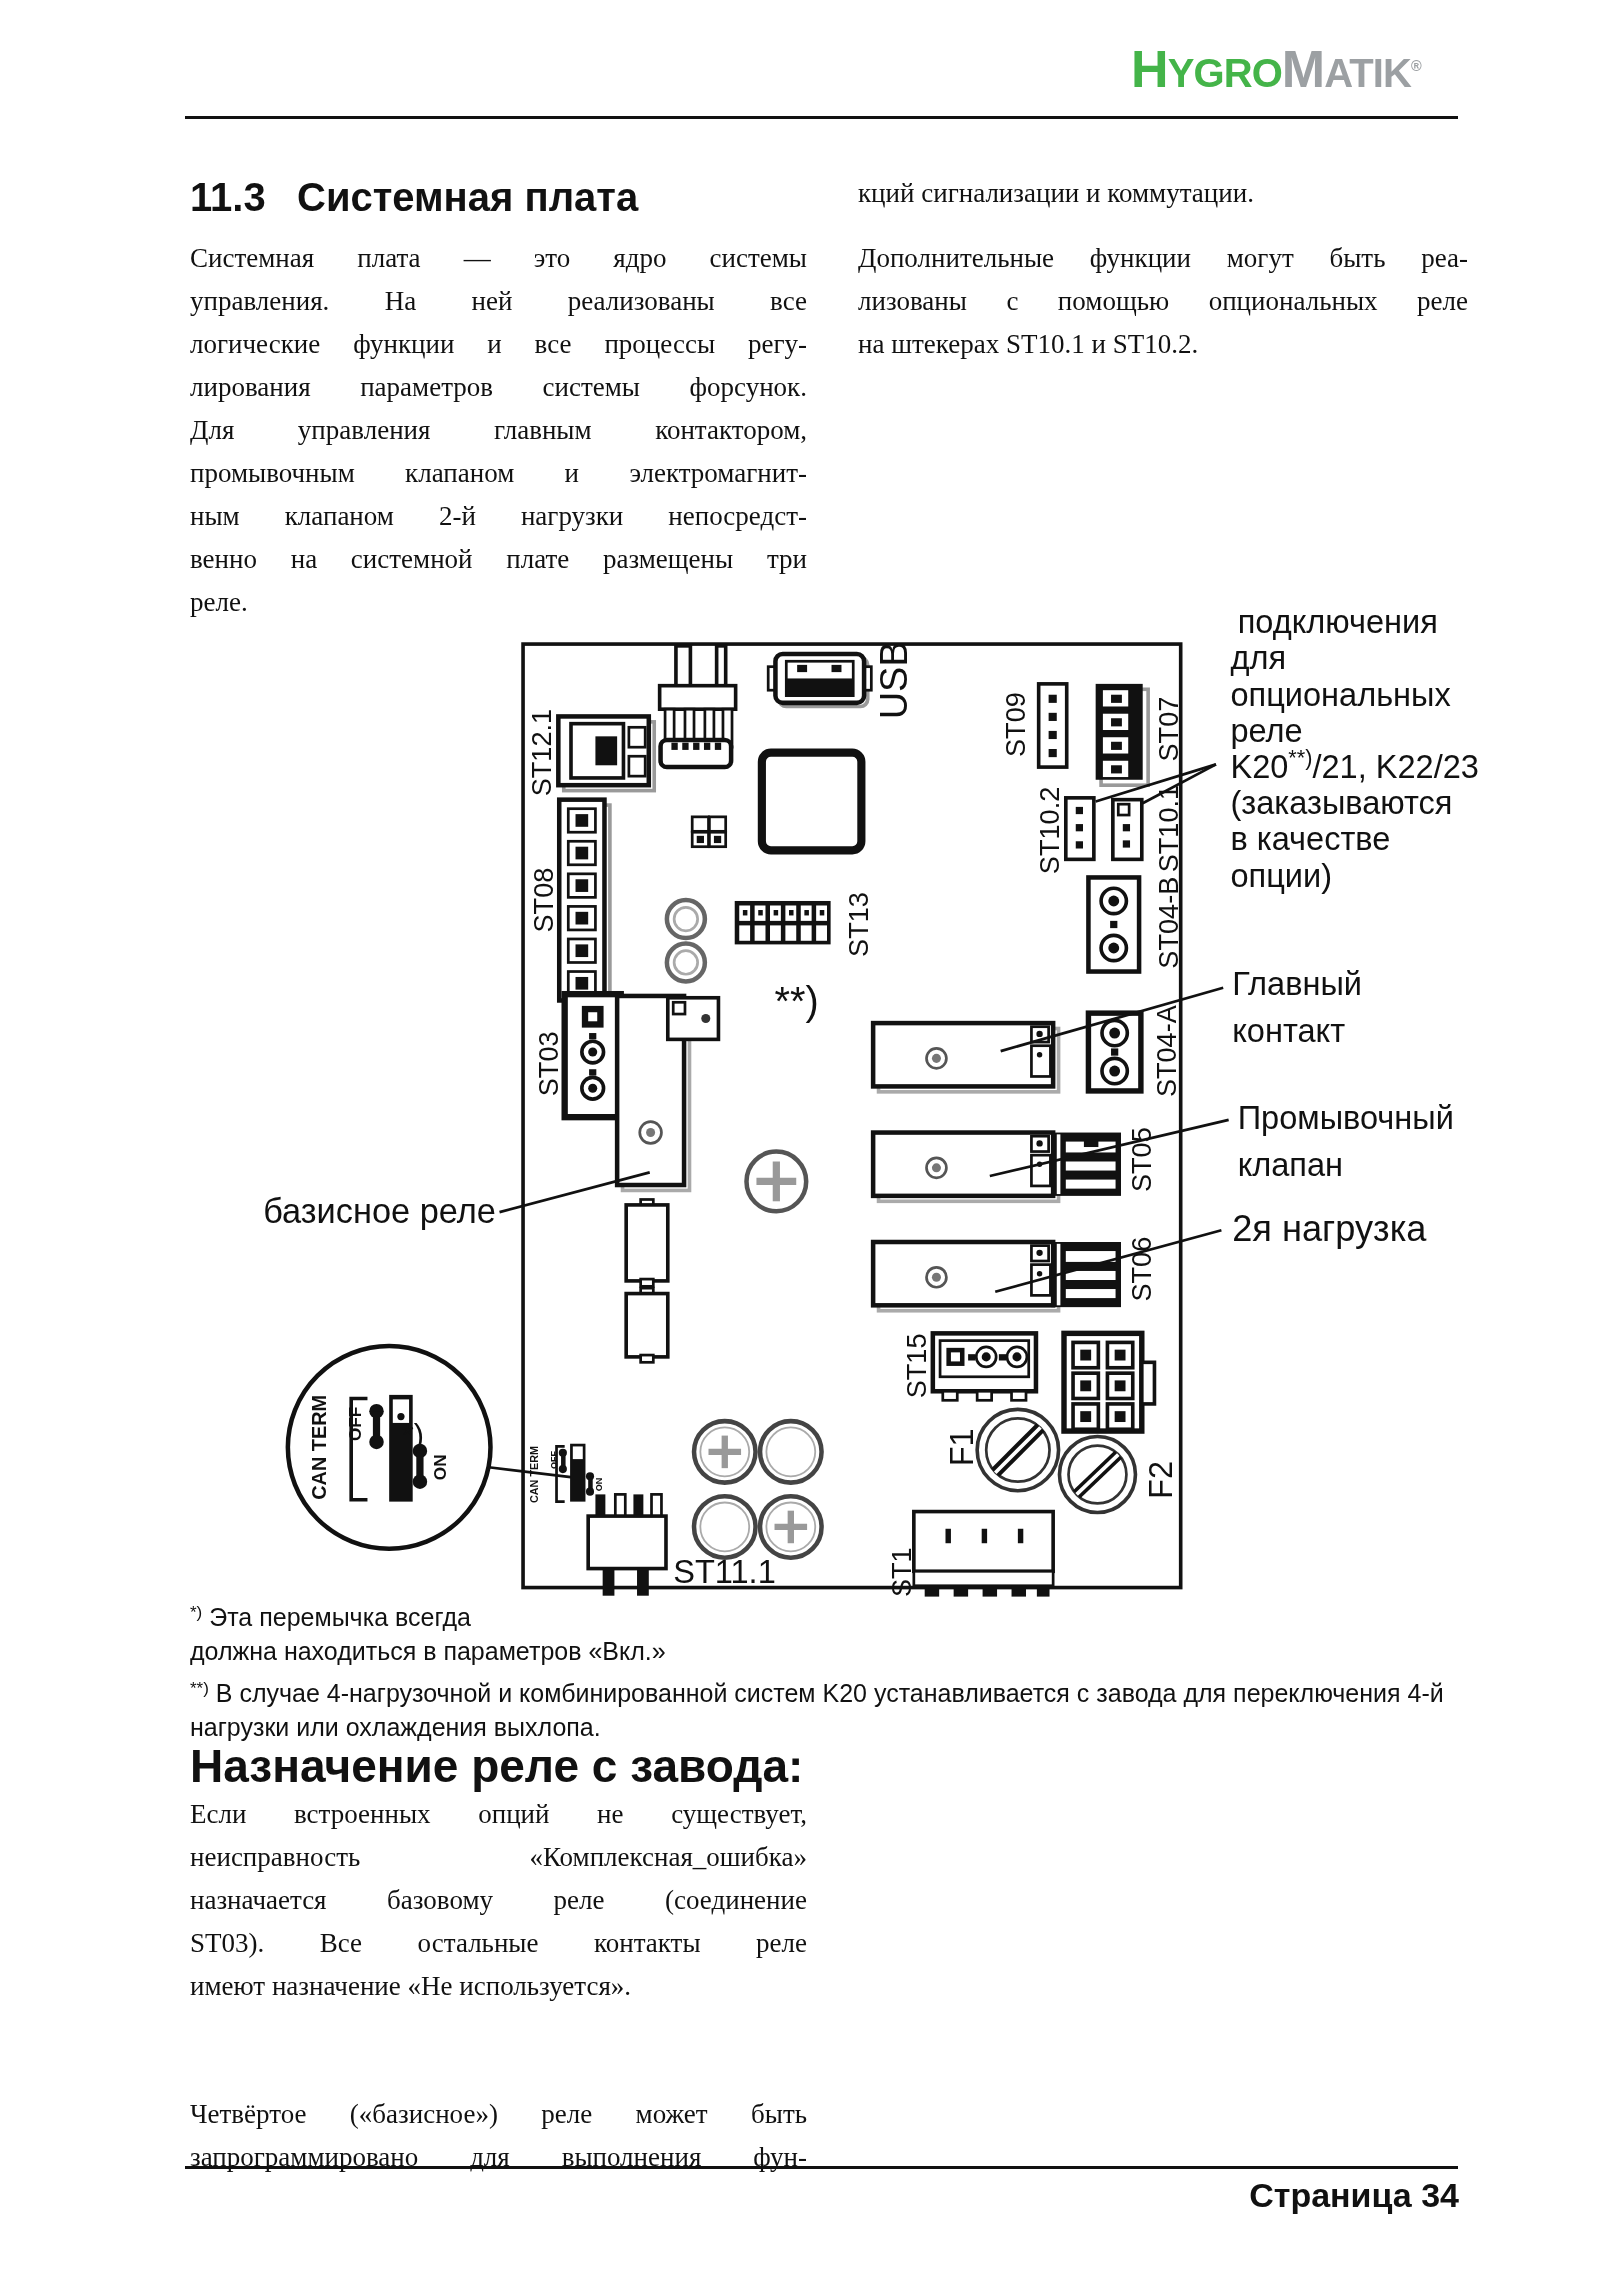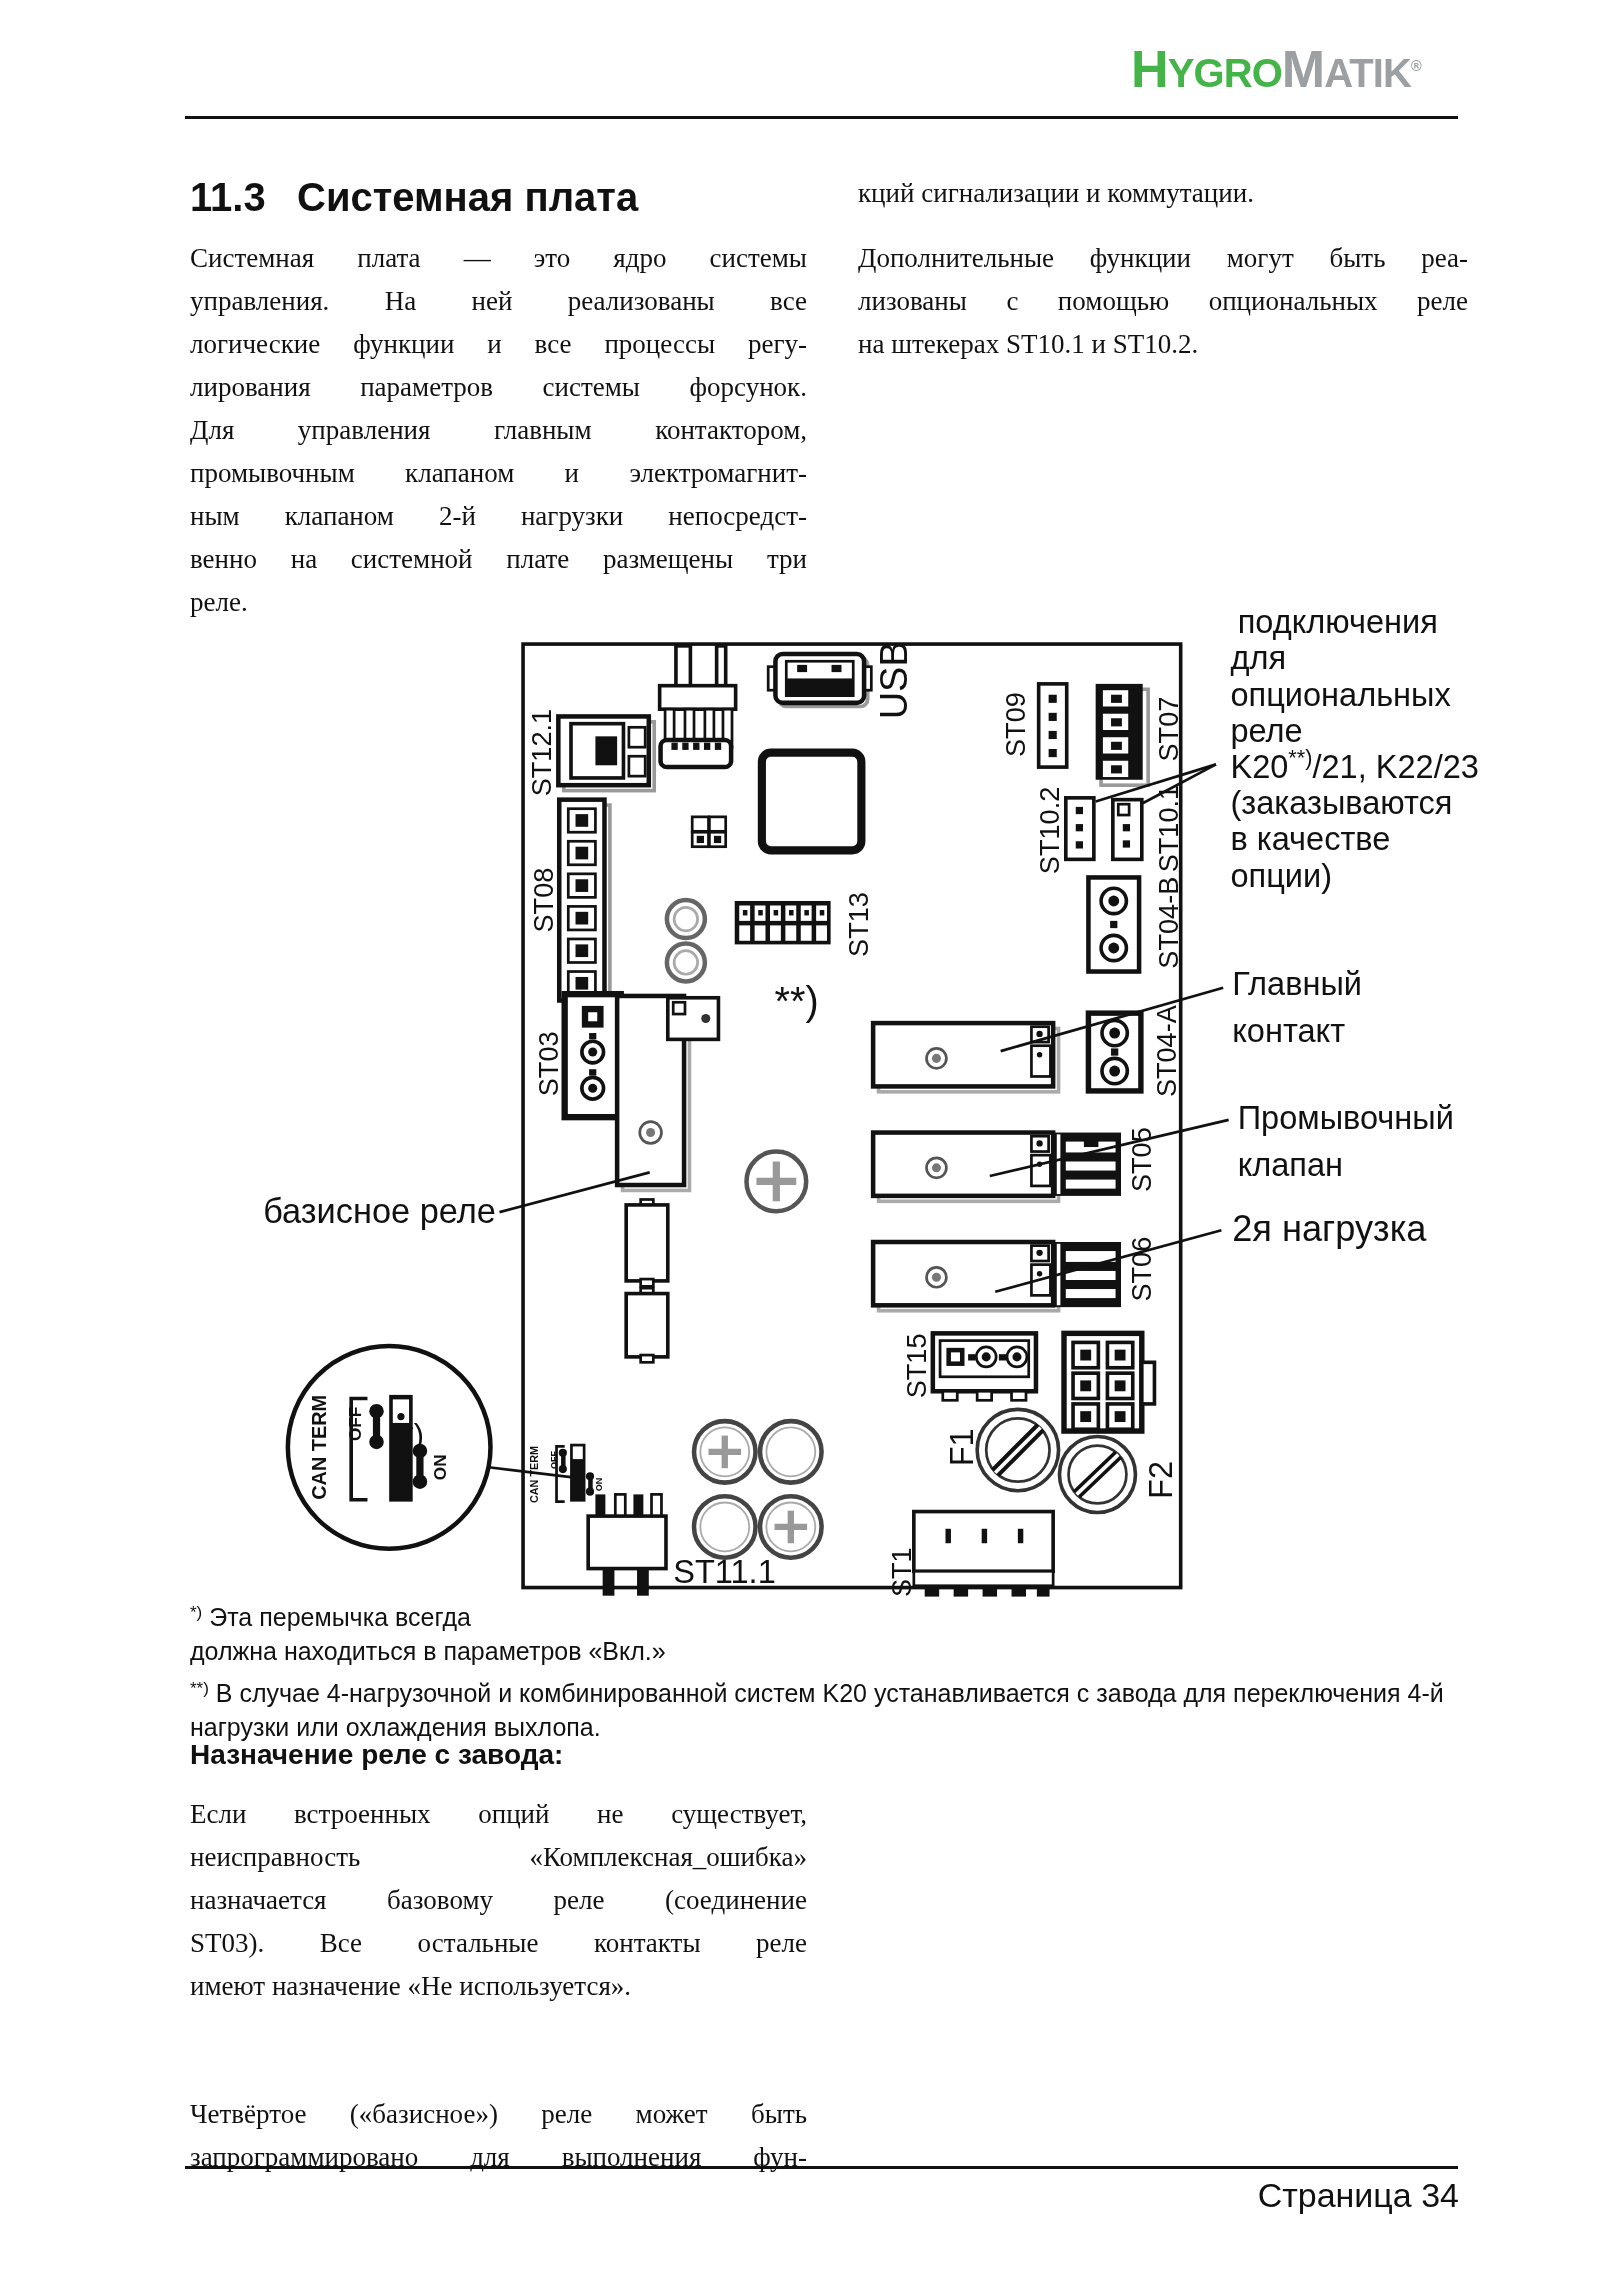--- a/index.html
+++ b/index.html
@@ -14,22 +14,22 @@
   .logo .gray{color:#9ca0a3;}
   .logo .reg{font-size:14.5px;color:#9ca0a3;vertical-align:16.3px;letter-spacing:0;}
   
   .section-head{position:absolute;top:175px;left:190px;font-size:40px;font-weight:bold;white-space:nowrap;}
   .section-head .num{display:inline-block;width:107px;}
   .para{position:absolute;font-size:27px;line-height:43px;font-family:Liberation Serif, serif;}
   .para .ln{display:block;}
   .jline{text-align:justify;text-align-last:justify;}
   .fn{position:absolute;font-size:25px;line-height:38px;left:190px;width:1285px;}
   .fn sup{font-size:17px;vertical-align:8.1px;}
-  .bold-head{position:absolute;left:190px;font-size:28px;font-weight:bold;white-space:nowrap;}
-  .footer{position:absolute;right:157px;top:2176px;font-size:34px;}
+  .bold-head{position:absolute;left:190px;font-size:46px;font-weight:bold;white-space:nowrap;}
+  .footer{position:absolute;right:157px;top:2176px;font-size:34px;font-weight:bold;}
   svg text{font-family:"Liberation Sans","DejaVu Sans",sans-serif;fill:#111;}
 </style>
 </head>
 <body>
 
 <div class="logo">
   <span class="big green">H</span><span class="small green">YGRO</span><span class="big gray">M</span><span class="small gray">ATIK</span><span class="reg">®</span>
 </div>
 <div class="rule" style="top:116px;left:185px;width:1273px;"></div>
 

